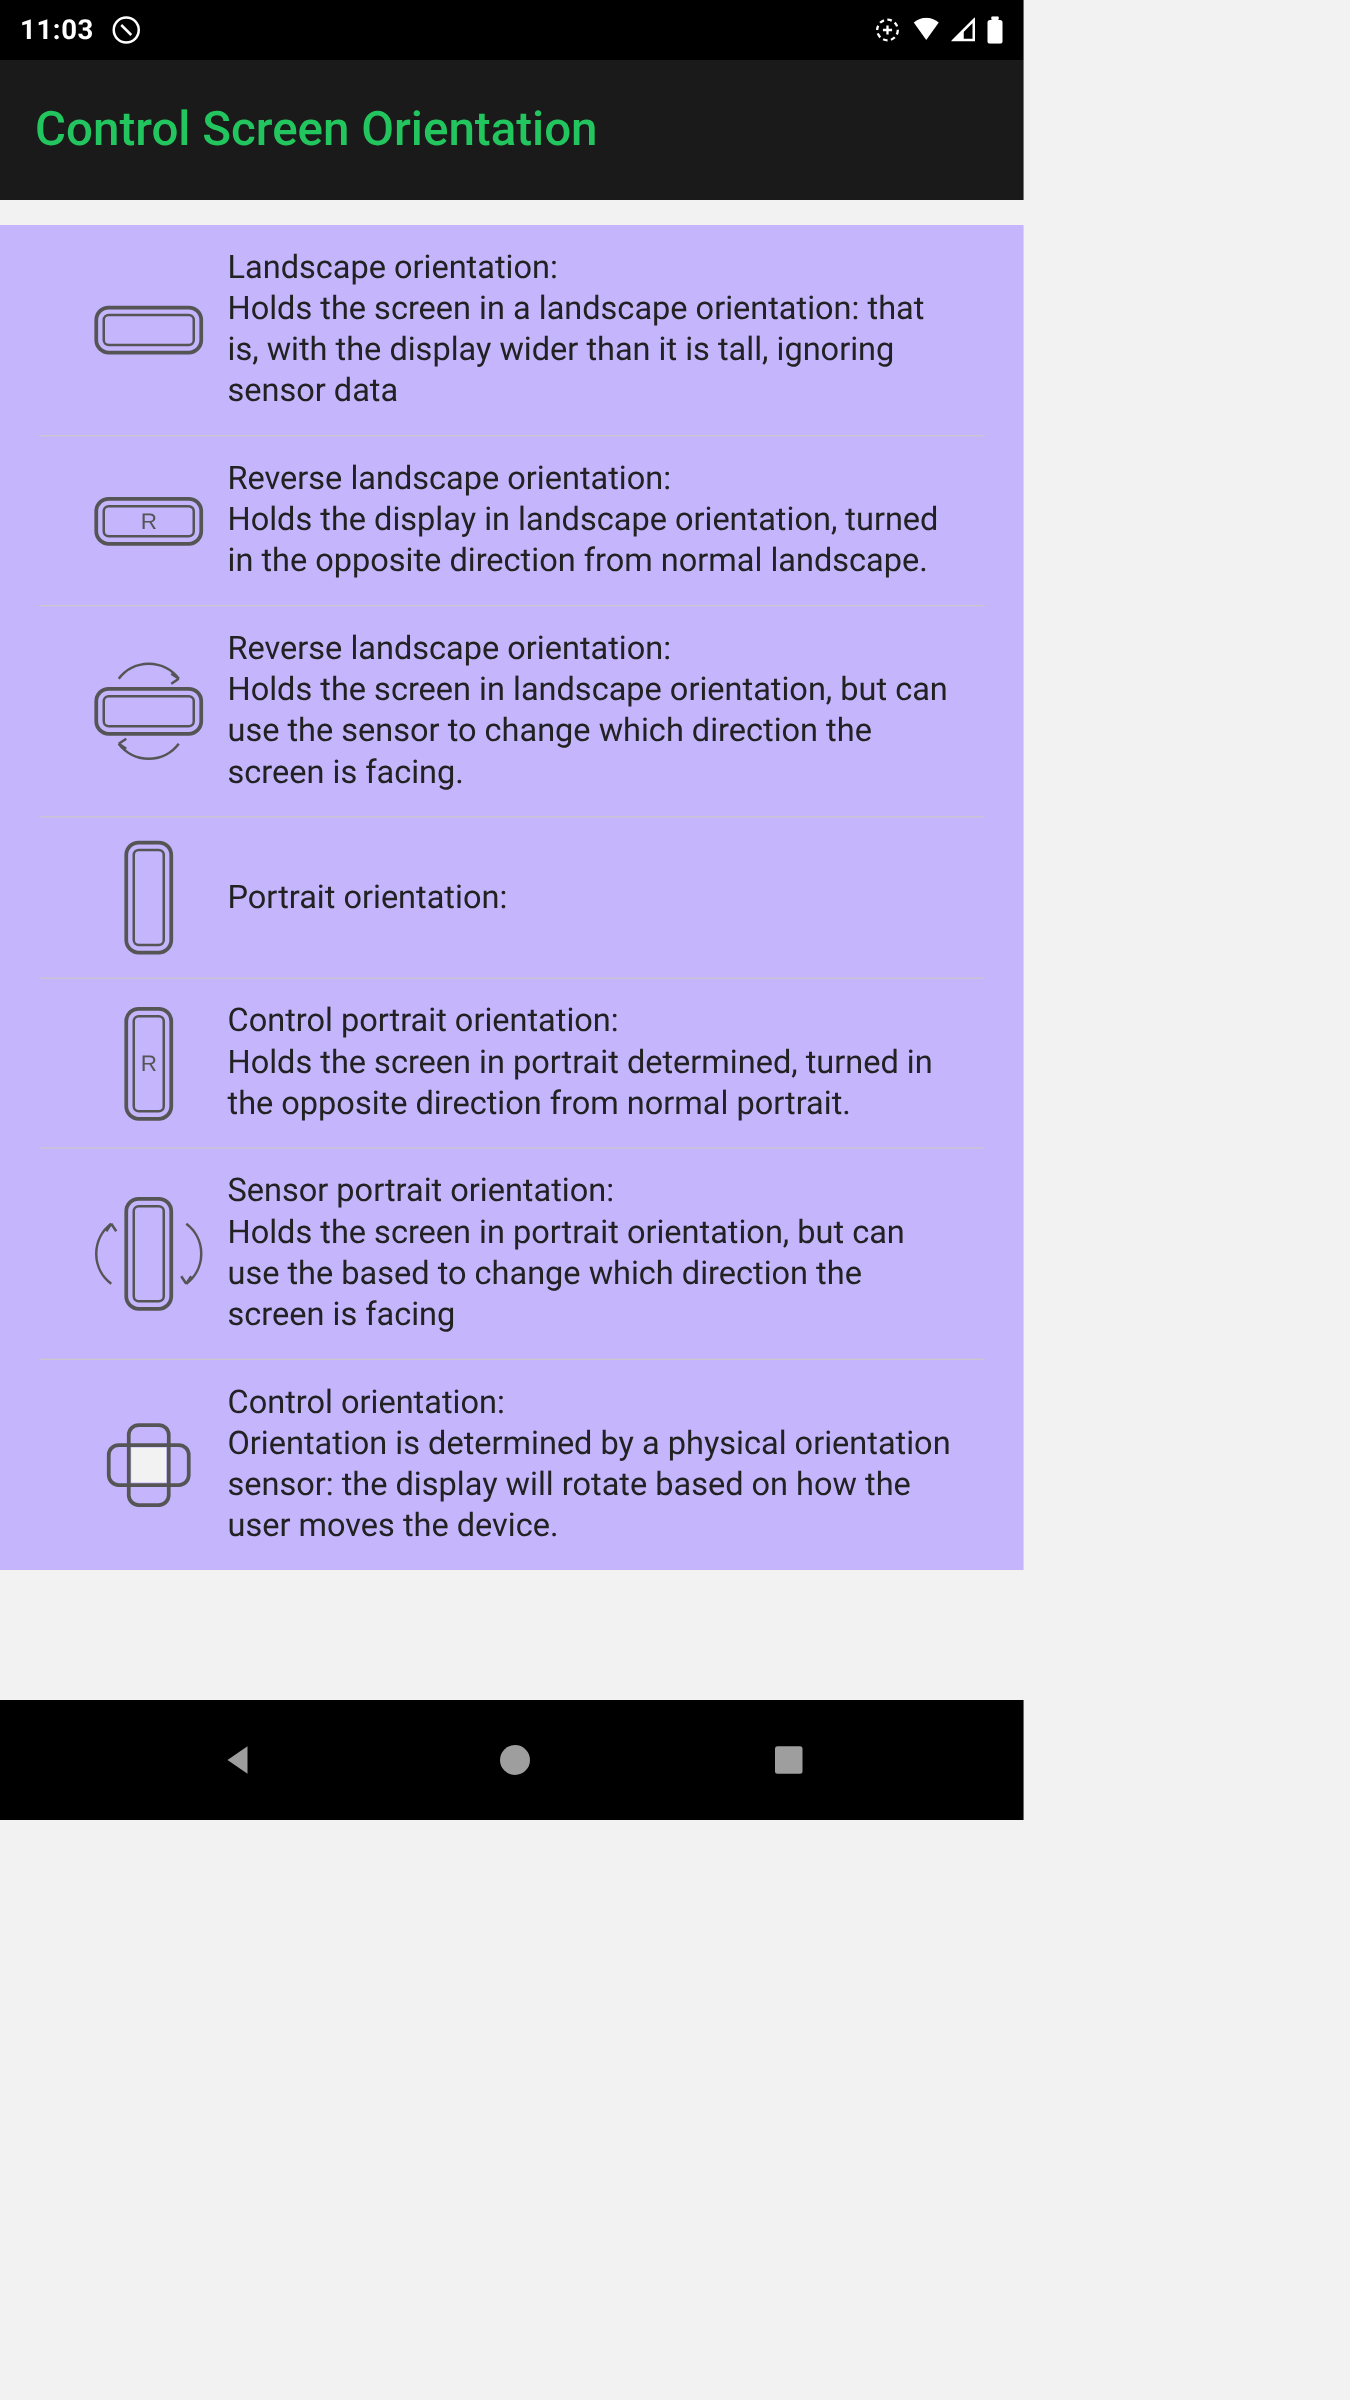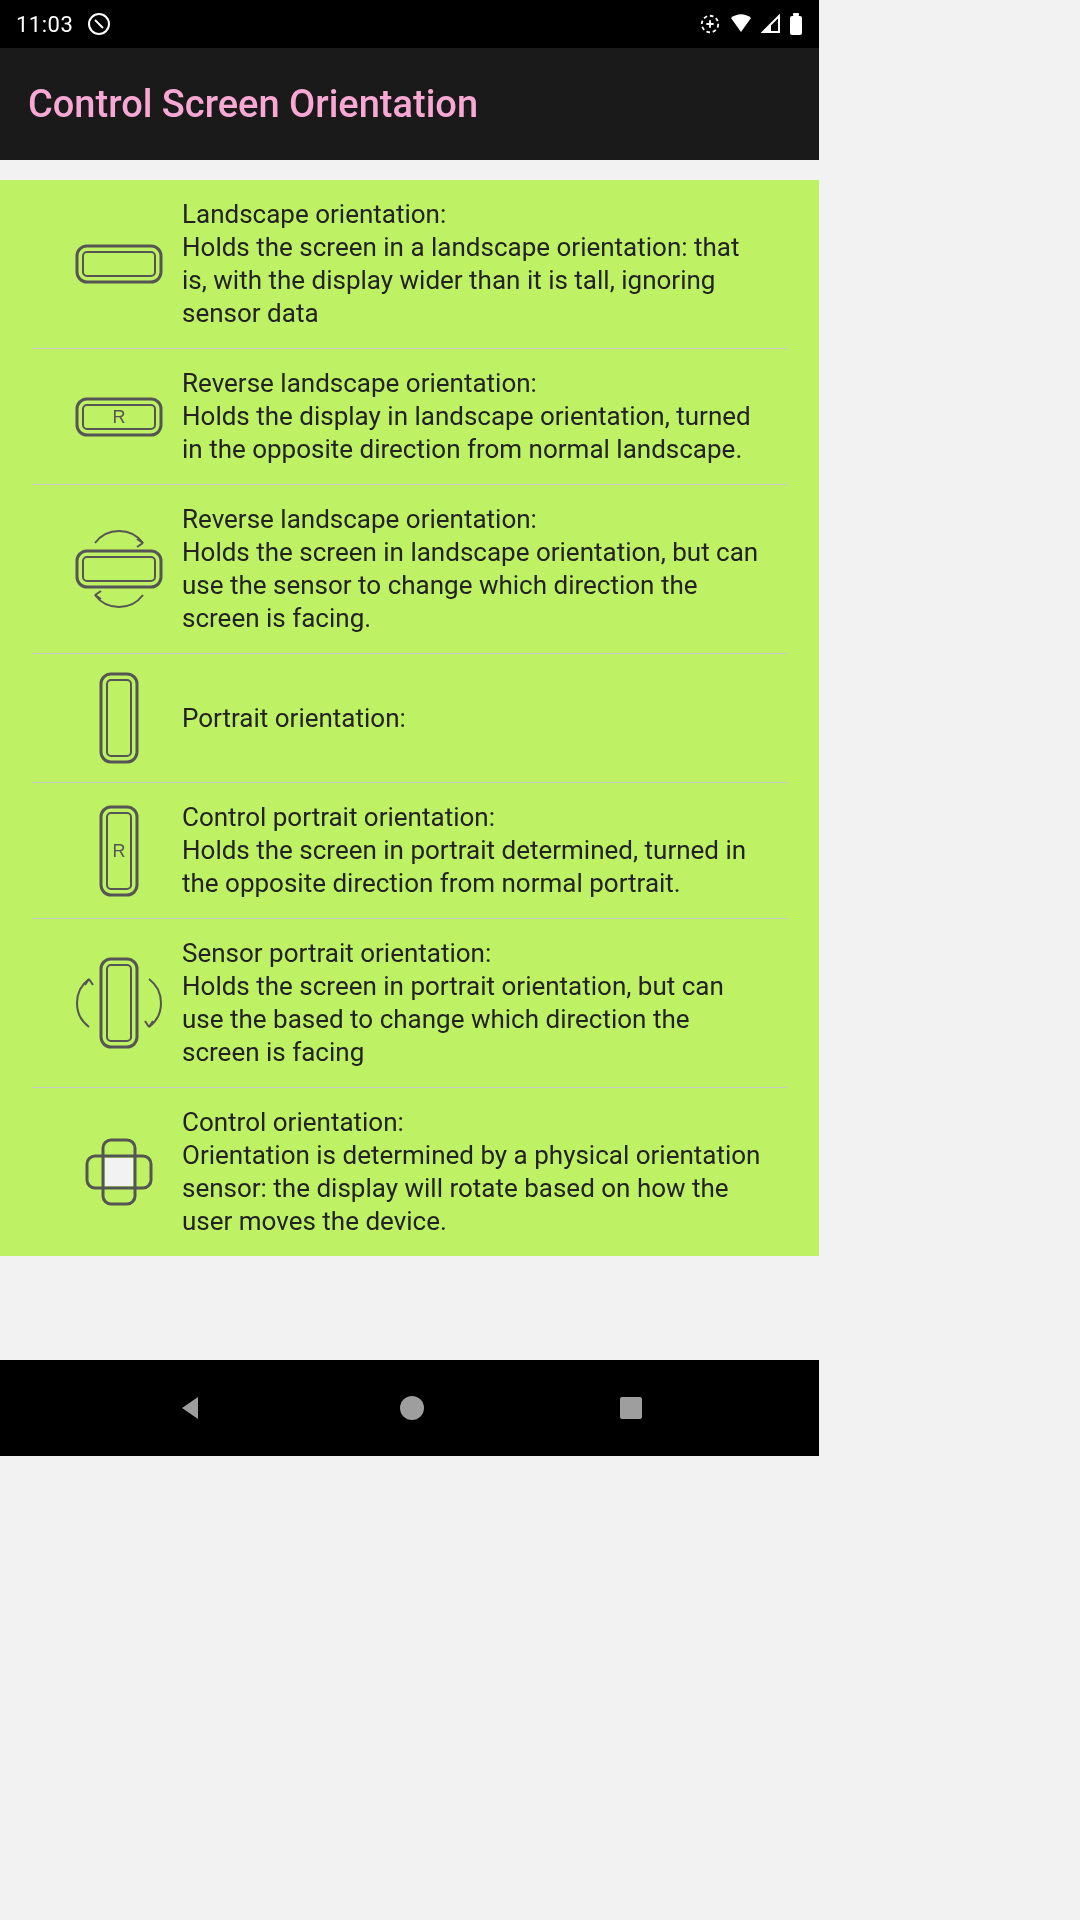--- a/index.html
+++ b/index.html
@@ -15,31 +15,31 @@
       height: 48px;
       background: #000;
       color: #fff;
       display: flex;
       align-items: center;
       padding: 0 16px;
       font-size: 22px;
     }
     .status-left { display: flex; align-items: center; gap: 14px; }
     .status-right { margin-left: auto; display: flex; align-items: center; gap: 8px; }
-    .status-time { font-weight: 400; letter-spacing: 0.5px; text-align: center; }
+    .status-time { font-weight: 700; letter-spacing: 0.5px; text-align: center; }
     .app-bar {
       height: 112px;
       background: #1a1a1a;
-      color: #f9a8d4;
+      color: #22c55e;
       display: flex;
       align-items: center;
       padding: 0 28px;
     }
     .app-title { font-size: 38px; font-weight: 500; }
-    .content { background: #bef264; }
+    .content { background: #c4b5fd; }
     .item {
       display: flex;
       align-items: center;
       padding: 18px 24px 18px 28px;
       border-bottom: 1px solid #c9c9c9;
       margin: 0 32px;
     }
     .item:first-child { margin-top: 20px; }
     .item .icon-wrap {
       width: 118px;

